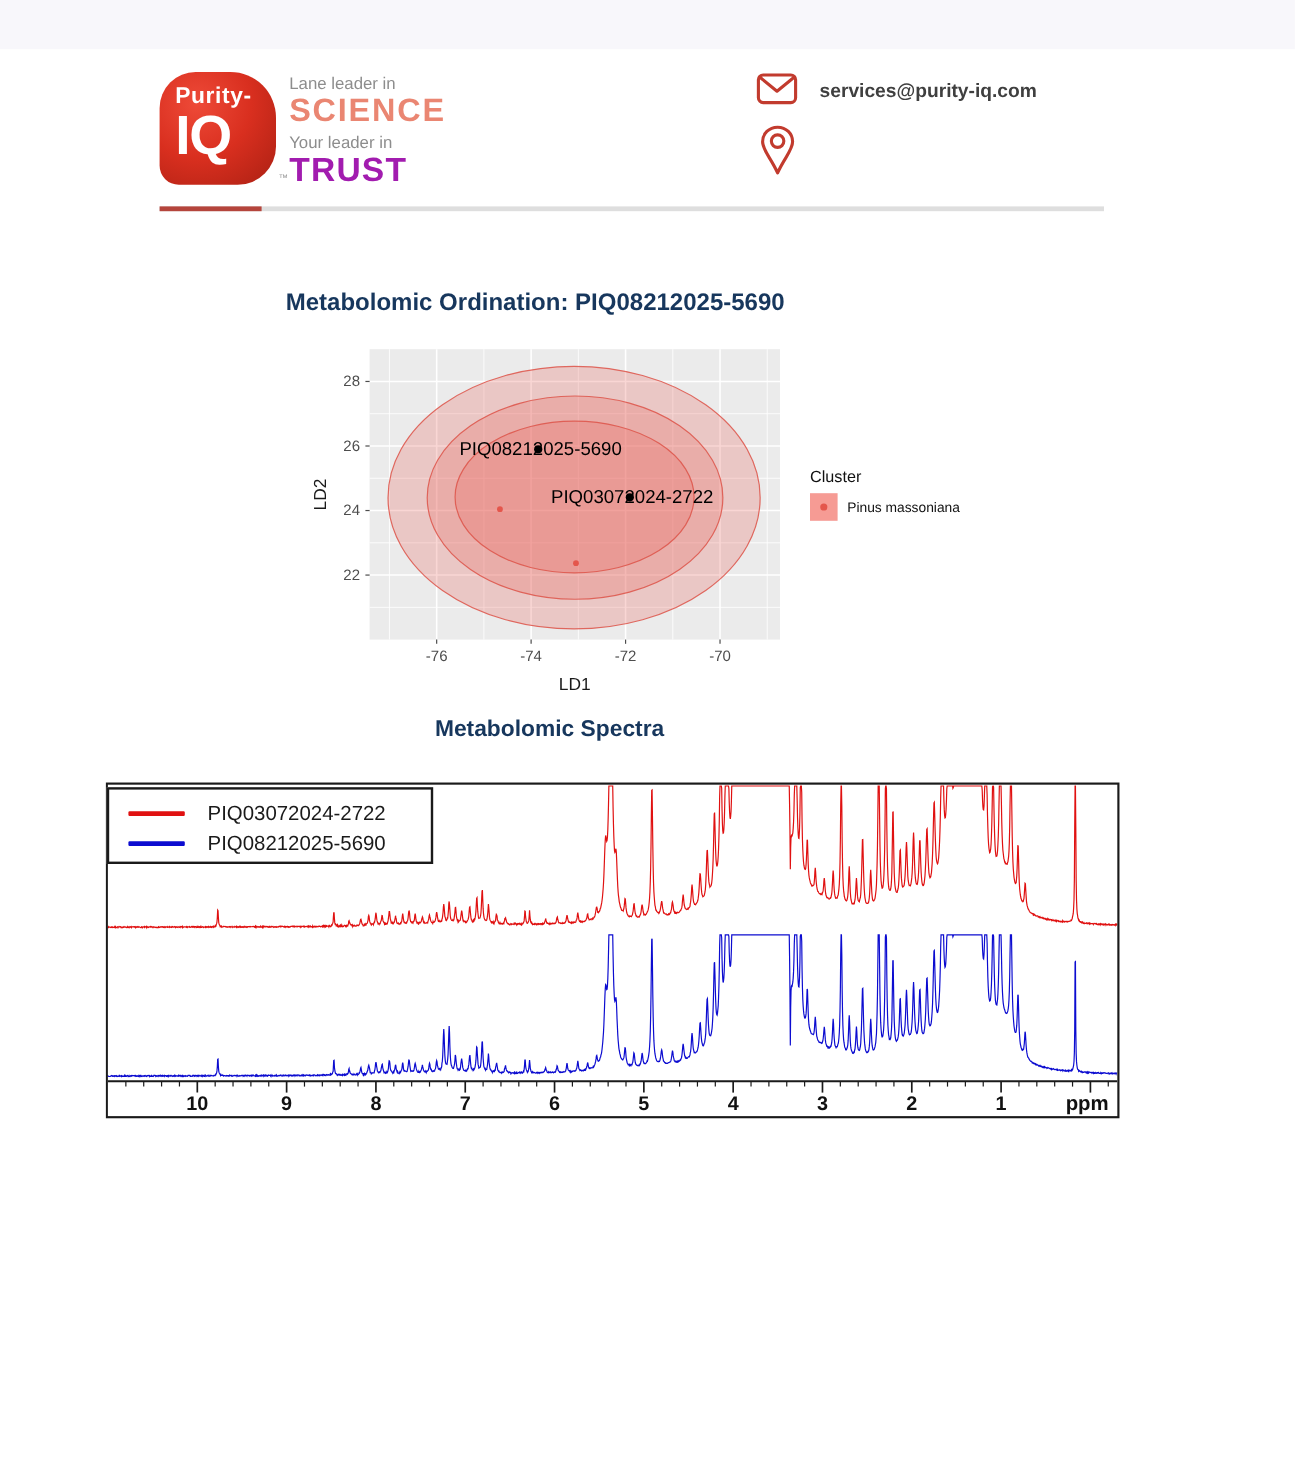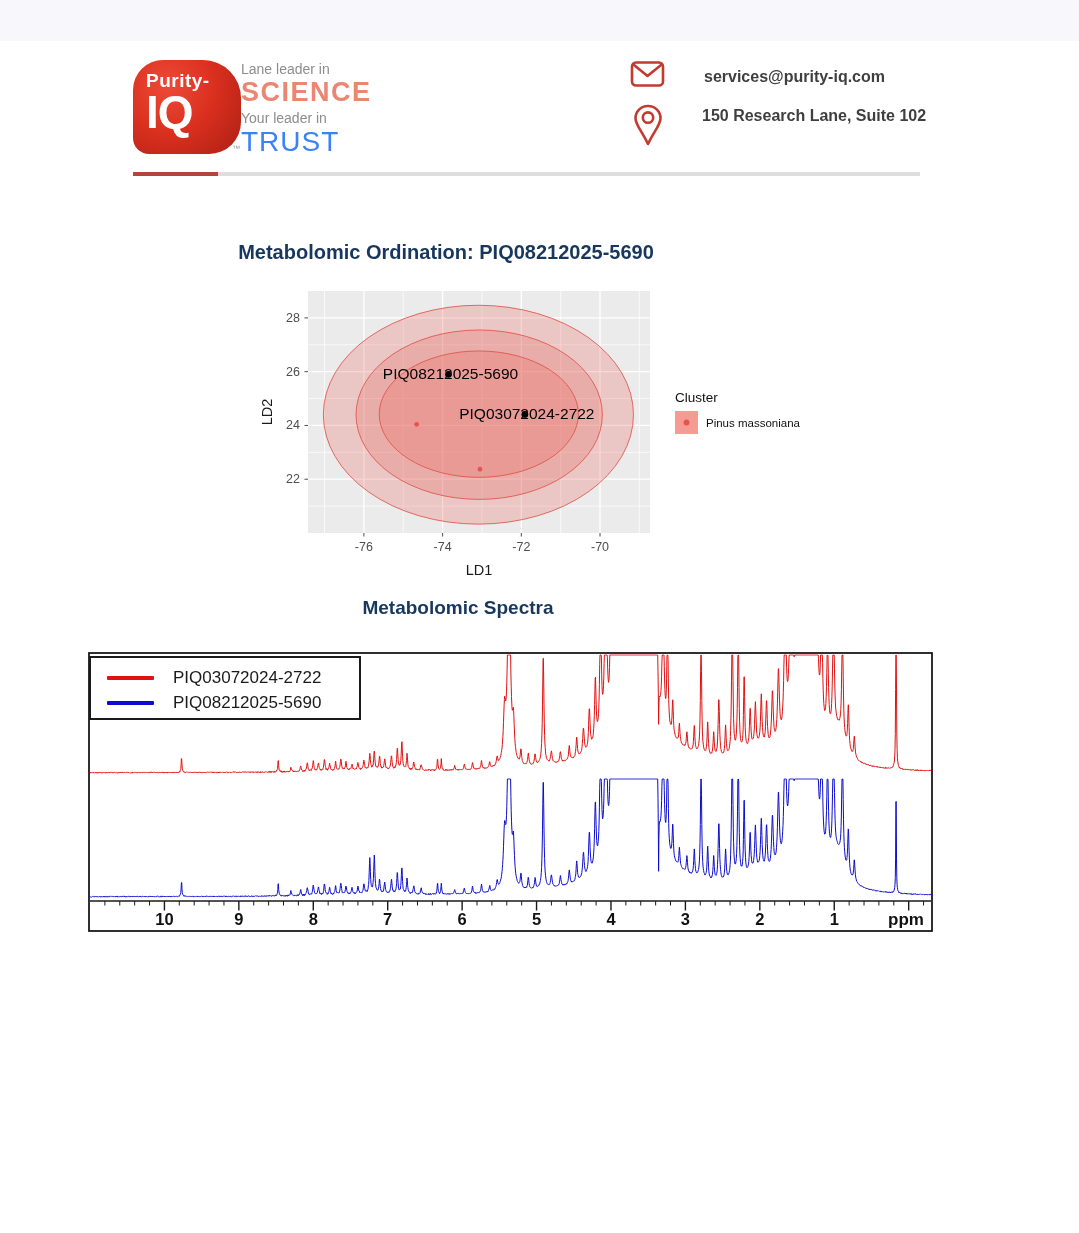--- a/index.html
+++ b/index.html
@@ -2,31 +2,31 @@
 <html><head>
 <meta charset="utf-8">
 <style>
   * { margin:0; padding:0; box-sizing:border-box; }
   html,body { background:#ffffff; }
   body { width:1079px; height:1233px; position:relative; font-family:"Liberation Sans", sans-serif; overflow:hidden; }
   .abs { position:absolute; }
   .top-strip { left:0; top:0; width:1079px; height:41px; background:#f8f7fb; }
 
   
-  .logo-box { left:133px; top:60px; width:108px; height:94px; border-radius:30px 38px 32px 16px;
+  .logo-box { left:133px; top:60px; width:97px; height:94px; border-radius:30px 38px 32px 16px;
               background:radial-gradient(circle at 32% 28%, #ee4a38 0%, #d92f1f 48%, #ab2013 100%);
               color:#fff; padding:10px 0 0 13px; }
   .logo-line1 { font-size:19px; font-weight:bold; letter-spacing:0.5px; }
   .logo-line2 { font-size:46px; font-weight:800; line-height:40px; letter-spacing:-1px; }
   .logo-tm { left:232px; top:144px; font-size:8px; color:#9a9a9a; }
   .tagline { left:241px; top:62px; line-height:1; }
   .tag-gray { font-size:14px; color:#8d8d8d; margin-bottom:3px; }
   .tag-science { font-size:27px; font-weight:bold; color:#ea8672; letter-spacing:1.5px; margin-bottom:5px; }
-  .tag-trust { font-size:28px; font-weight:normal; color:#3b82f6; letter-spacing:1px; }
-  .contact-row { display:flex; align-items:flex-start;gap:21px; }
+  .tag-trust { font-size:28px; font-weight:bold; color:#a21caf; letter-spacing:1px; }
+  .contact-row { display:flex; align-items:flex-start; }
   .email-row { left:630px; top:60px; }
   .addr-row { left:630px; top:104px; }
   .contact-icon { flex:0 0 auto; }
   .contact-text { margin-left:18px; font-size:16px; color:#3f3f3f; font-weight:600; line-height:1.5; }
   .email-text { margin-top:5px; }
   .divider { left:133px; top:172px; width:787px; height:4px; background:#dedede; }
   .divider-red { position:absolute; left:0; top:0; width:85px; height:4px; background:#b5453c; }
 
   .section-title { left:0; width:892px; text-align:center; color:#17375d; font-weight:bold; }
   .title-ordination { top:241px; font-size:20px; }
@@ -71,21 +71,20 @@
 </div>
 
 <div class="abs contact-row addr-row">
   <span class="contact-icon" style="margin-left:3px;">
     <svg width="30" height="43" viewBox="0 0 30 43">
       <path d="M15 2 C7.8 2 2.5 7.4 2.5 14.2 C2.5 21 9 27 15 40 C21 27 27.5 21 27.5 14.2 C27.5 7.4 22.2 2 15 2 Z" fill="none" stroke="#c23b2e" stroke-width="2.6" stroke-linejoin="round"></path>
       <circle cx="15" cy="13.6" r="5.2" fill="none" stroke="#c23b2e" stroke-width="2.6"></circle>
     </svg>
   </span>
   <span class="contact-text">
-    <span style="display:block">150 Research Lane, Suite 102</span>
   </span>
 </div>
 
 <div class="abs divider">
   <span class="divider-red"></span>
 </div>
 
 <div class="abs section-title title-ordination">Metabolomic Ordination: PIQ08212025-5690</div>
 <div class="abs section-title title-spectra">Metabolomic Spectra</div>
 

